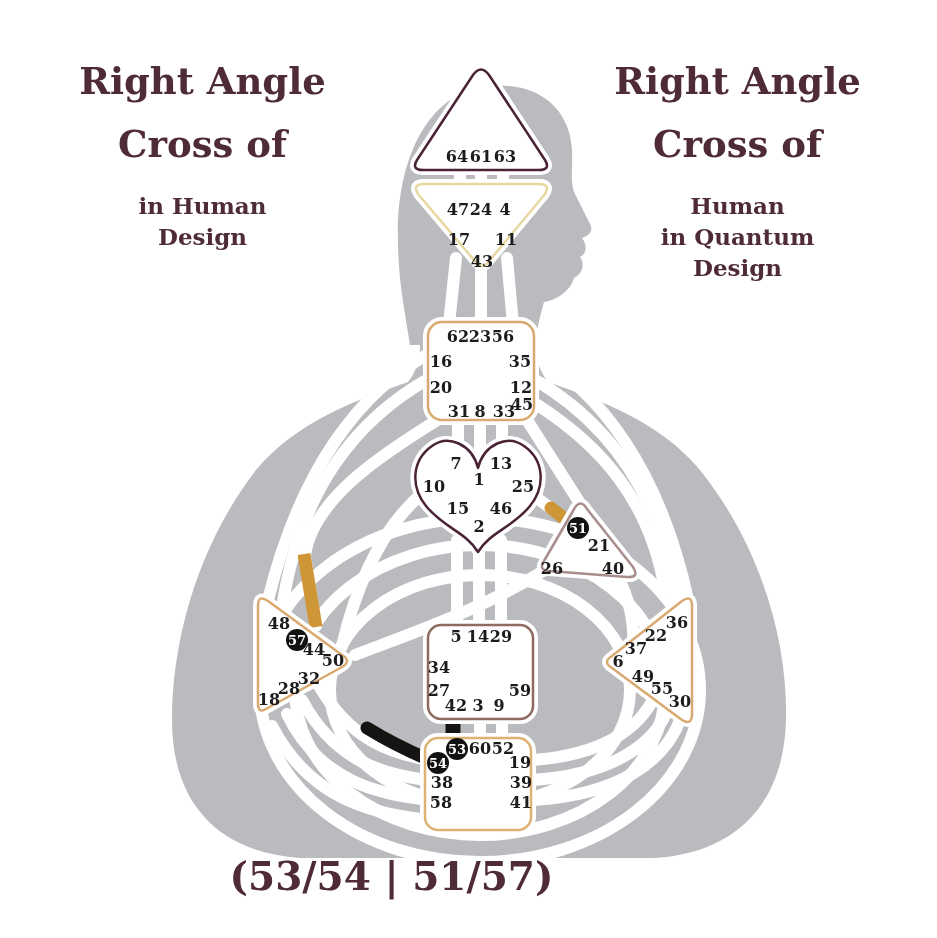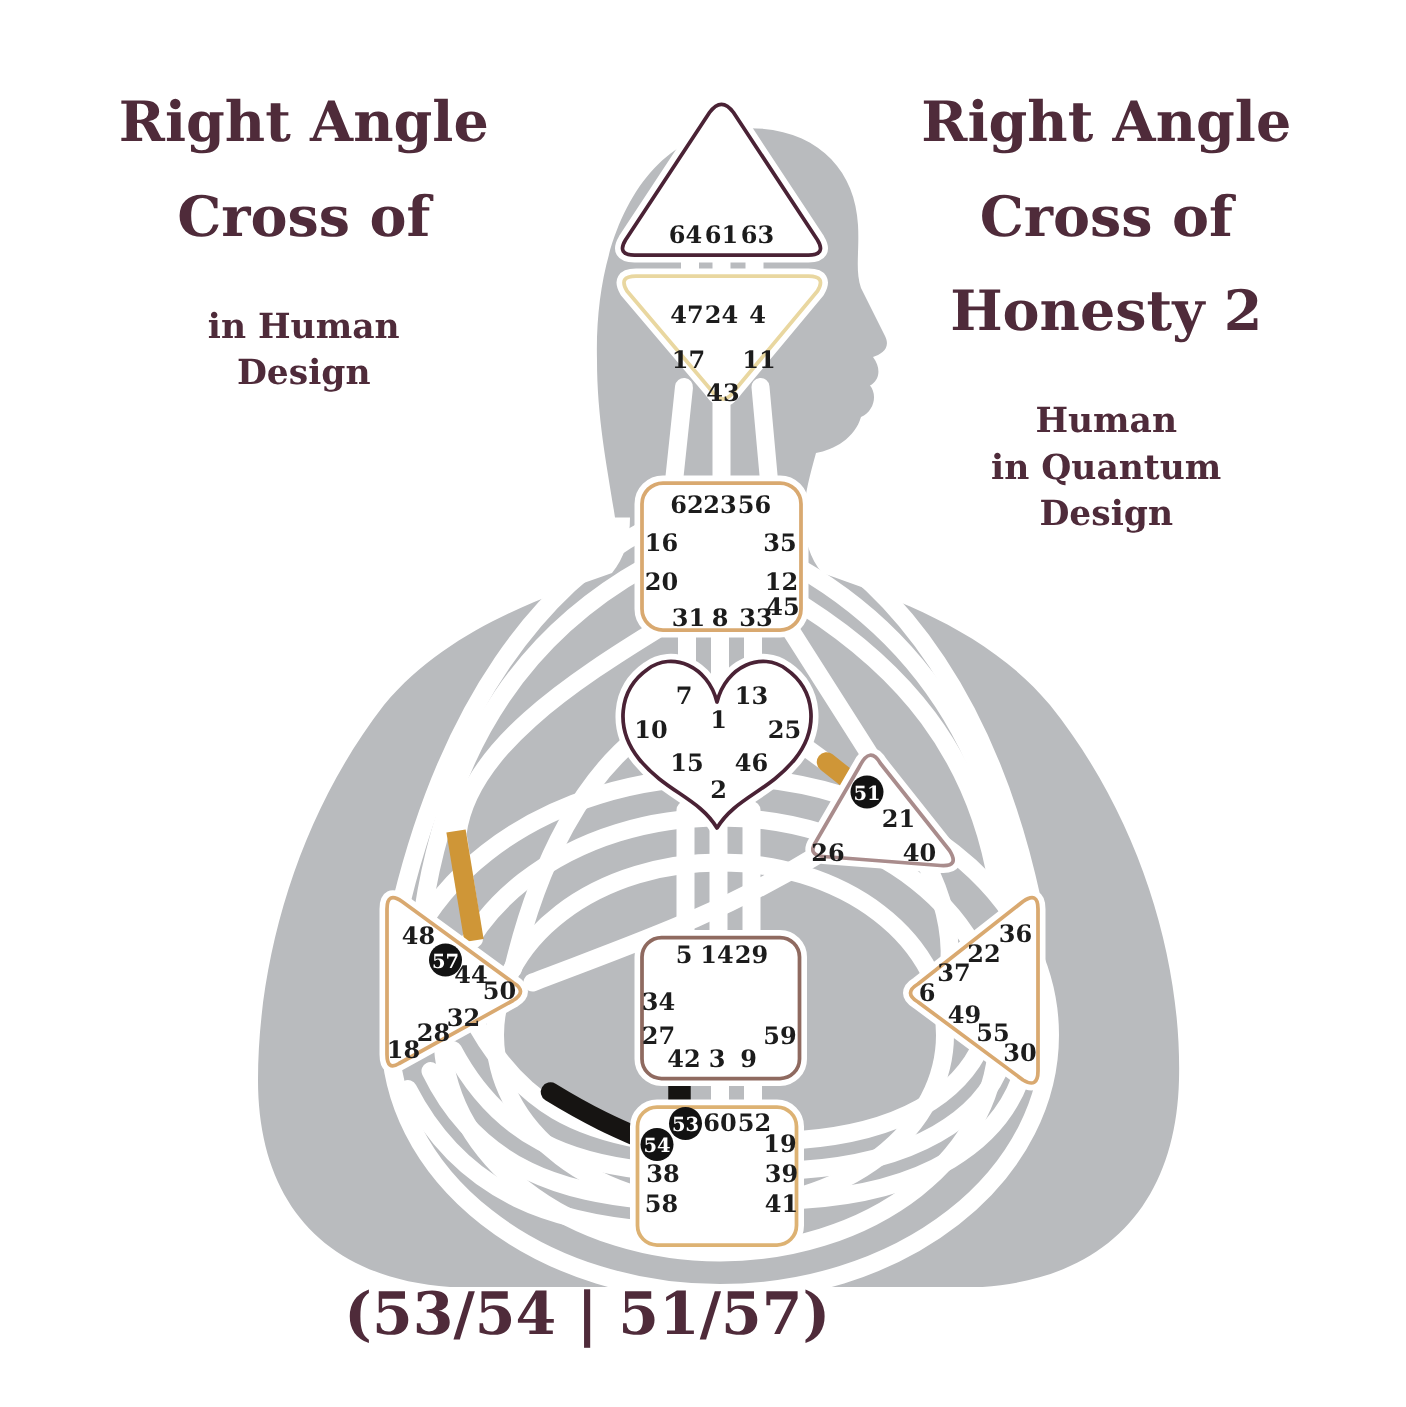--- a/index.html
+++ b/index.html
@@ -1,20 +1,20 @@
 <!DOCTYPE html>
 <html><head>
 <meta charset="utf-8">
 <style>
   html,body{margin:0;padding:0;background:#ffffff;}
   .canvas{position:relative;width:937px;height:938px;background:#ffffff;overflow:hidden;
           font-family:"DejaVu Serif",serif;}
   .title{position:absolute;text-align:center;color:#4f2b3a;font-weight:bold;}
   .title .main-line{font-size:37px;line-height:63px;text-align:center;}
-  .title .sub{margin-top:26px;}
+  .title .sub{margin-top:14px;}
   .title .sub-line{font-size:23px;line-height:31px;}
   #left-title{left:15px;top:50px;width:375px;}
   #right-title{left:565px;top:50px;width:345px;}
   #bottom-label{position:absolute;left:0;top:853px;width:783px;text-align:center;
                 color:#4f2b3a;font-weight:bold;font-size:39px;}
   svg{position:absolute;left:0;top:0;}
   .ch{stroke:#ffffff;stroke-width:12;fill:none;stroke-linecap:round;}
   .halo{stroke:#ffffff;stroke-width:10;fill:#ffffff;stroke-linejoin:round;}
   .center-shape{fill:#ffffff;stroke-width:2.5;stroke-linejoin:round;}
   .g{font:bold 16px "DejaVu Serif",serif;fill:#1c1c1c;text-anchor:middle;}
@@ -30,21 +30,20 @@
     <div class="main-line">Cross of</div>
     <div class="sub">
       <div class="sub-line">in Human</div>
       <div class="sub-line">Design</div>
     </div>
   </div>
 
   <div class="title" id="right-title">
     <div class="main-line">Right Angle</div>
     <div class="main-line">Cross of</div>
-    <div class="main-line">Honesty 2</div>
     <div class="sub">
       <div class="sub-line">Human</div>
       <div class="sub-line">in Quantum</div>
       <div class="sub-line">Design</div>
     </div>
   </div>
 
   <svg width="937" height="938" viewBox="0 0 937 938">
 
     <path fill="#b9bbbe" d="

